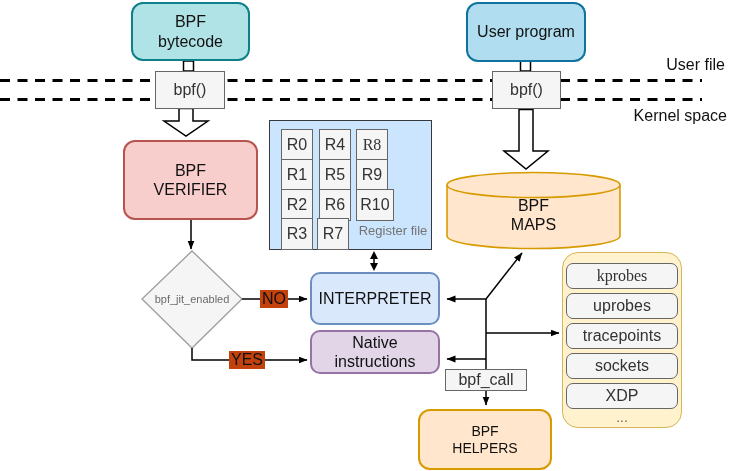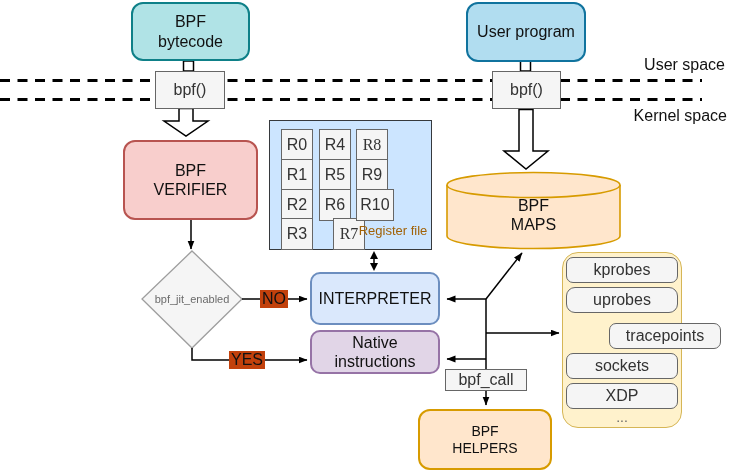--- a/index.html
+++ b/index.html
@@ -21,21 +21,21 @@
   }
   .bytecode{left:131px;top:2px;width:119px;height:59px;background:var(--teal-fill);border:2px solid var(--teal-stroke);border-radius:12px;}
   .userprog{left:466px;top:2px;width:120px;height:60px;background:var(--blue-fill);border:2px solid var(--blue-stroke);border-radius:12px;}
   .syscall{background:var(--gray-fill);border:1.4px solid var(--gray-stroke);color:#333;}
   .s1{left:155px;top:71px;width:70px;height:38px;}
   .s2{left:492px;top:71px;width:69px;height:38px;}
   .verifier{left:123px;top:140px;width:135px;height:80px;background:var(--red-fill);border:2px solid var(--red-stroke);border-radius:12px;}
   .regfile{left:269px;top:120px;width:163px;height:130px;background:var(--regfile-fill);border:1.6px solid var(--regfile-stroke);}
   .reg{position:absolute;box-sizing:border-box;width:32px;height:32px;background:#f5f5f5;border:1.2px solid #666;
        display:flex;align-items:center;justify-content:center;font-size:16px;color:#333;}
-  .regcap{position:absolute;left:84px;top:101px;width:78px;height:18px;font-size:13px;line-height:18px;color:#a16207;text-align:center;white-space:nowrap;}
+  .regcap{position:absolute;left:84px;top:101px;width:78px;height:18px;font-size:13px;line-height:18px;color:#737373;text-align:center;white-space:nowrap;}
   .interpreter{left:310px;top:272px;width:130px;height:53px;background:var(--lightblue-fill);border:2px solid var(--lightblue-stroke);border-radius:10px;}
   .native{left:310px;top:330px;width:130px;height:44px;background:var(--purple-fill);border:2px solid var(--purple-stroke);border-radius:10px;}
   .mapslbl{left:447px;top:192px;width:173px;height:46px;}
   .diamondlbl{left:142px;top:290px;width:100px;height:20px;font-size:11px;color:#6b6b6b;}
   .hooks{left:562px;top:252px;width:120px;height:176px;background:var(--yellow-fill);border:1.6px solid var(--yellow-stroke);border-radius:16px;box-sizing:border-box;position:absolute;}
   .hookrow{position:absolute;left:3px;width:112px;height:26px;background:#f5f5f5;border:1.2px solid #666;border-radius:7px;
        box-sizing:border-box;display:flex;align-items:center;justify-content:center;font-size:16px;color:#333;}
   .hookmore{position:absolute;left:0;right:0;top:156px;text-align:center;font-size:14px;color:#666;}
   .bpfcall{left:445px;top:369px;width:82px;height:22px;background:var(--gray-fill);border:1.4px solid var(--gray-stroke);color:#333;}
   .helpers{left:418px;top:409px;width:134px;height:61px;background:var(--orange-fill);border:2px solid var(--orange-stroke);border-radius:12px;font-size:14px;}
@@ -77,61 +77,61 @@
     <polygon class="tri" points="370,259 378,259 374,251"></polygon>
     <polygon class="tri" points="370,263 378,263 374,271"></polygon>
 
     <line class="ln" x1="486" y1="299" x2="447" y2="299" marker-end="url(#ah)"></line>
     <line class="ln" x1="486" y1="299" x2="522" y2="253" marker-end="url(#ah)"></line>
     <line class="ln" x1="486" y1="333" x2="559" y2="333" marker-end="url(#ah)"></line>
     <line class="ln" x1="486" y1="359" x2="447" y2="359" marker-end="url(#ah)"></line>
     <line class="ln" x1="486" y1="299" x2="486" y2="405" marker-end="url(#ah)"></line>
   </svg>
 
-  <div class="edgelbl uspace">User space</div>
+  <div class="edgelbl uspace">User file</div>
   <div class="edgelbl kspace">Kernel space</div>
 
   <div class="box bytecode">BPF
 bytecode</div>
   <div class="box userprog">User program</div>
   <div class="box syscall s1">bpf()</div>
   <div class="box syscall s2">bpf()</div>
   <div class="box verifier">BPF
 VERIFIER</div>
 
   <div class="box regfile">
     <div class="reg" style="left:11px;top:8px;">R0</div>
     <div class="reg" style="left:11px;top:38px;text-align:right;">R1</div>
     <div class="reg" style="left:11px;top:68px;">R2</div>
     <div class="reg" style="left:11px;top:97px;">R3</div>
     <div class="reg" style="left:49px;top:8px;">R4</div>
     <div class="reg" style="left:49px;top:38px;">R5</div>
     <div class="reg" style="left:49px;top:68px;">R6</div>
-    <div class="reg" style="left:63px;top:97px;font-family:Liberation Serif, serif;">R7</div>
+    <div class="reg" style="left:47px;top:97px;">R7</div>
     <div class="reg" style="left:86px;top:8px;font-family:Liberation Serif, serif;">R8</div>
     <div class="reg" style="left:86px;top:38px;">R9</div>
     <div class="reg" style="left:86px;top:68px;width:38px;">R10</div>
     <div class="regcap">Register file</div>
   </div>
 
   <div class="box interpreter">INTERPRETER</div>
   <div class="box native">Native
 instructions</div>
   <div class="box diamondlbl">bpf_jit_enabled</div>
   <div class="branchlbl" style="left:274px;top:299px;">NO</div>
   <div class="branchlbl" style="left:247px;top:360px;">YES</div>
 
   <div class="box mapslbl">BPF
 MAPS</div>
   <div class="box bpfcall">bpf_call</div>
   <div class="box helpers">BPF
 HELPERS</div>
 
   <div class="hooks">
-    <div class="hookrow" style="top:4px;">kprobes</div>
-    <div class="hookrow" style="top:34px;border-radius:9px;">uprobes</div>
-    <div class="hookrow" style="top:70px;margin-left:43px;">tracepoints</div>
+    <div class="hookrow" style="top:10px;font-family:Liberation Serif, serif;">kprobes</div>
+    <div class="hookrow" style="top:40px;">uprobes</div>
+    <div class="hookrow" style="top:70px;">tracepoints</div>
     <div class="hookrow" style="top:100px;">sockets</div>
     <div class="hookrow" style="top:130px;">XDP</div>
     <div class="hookmore">...</div>
   </div>
 
 </div>
 
 </body></html>

